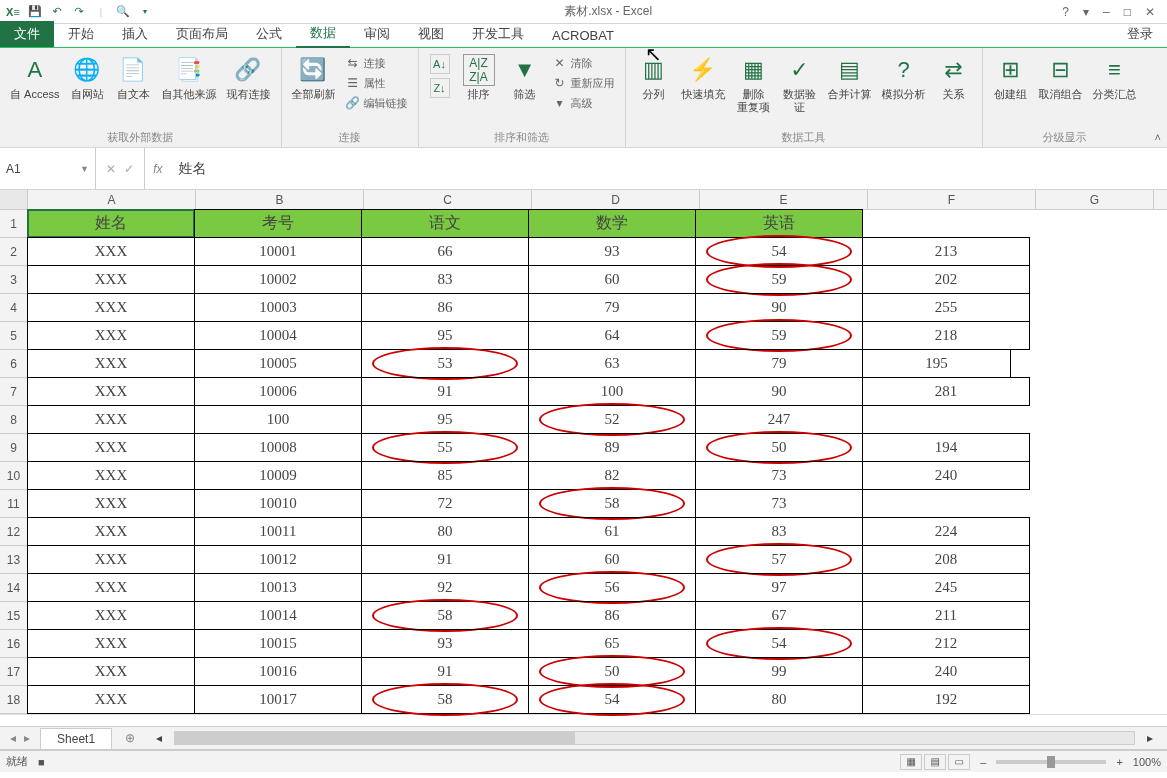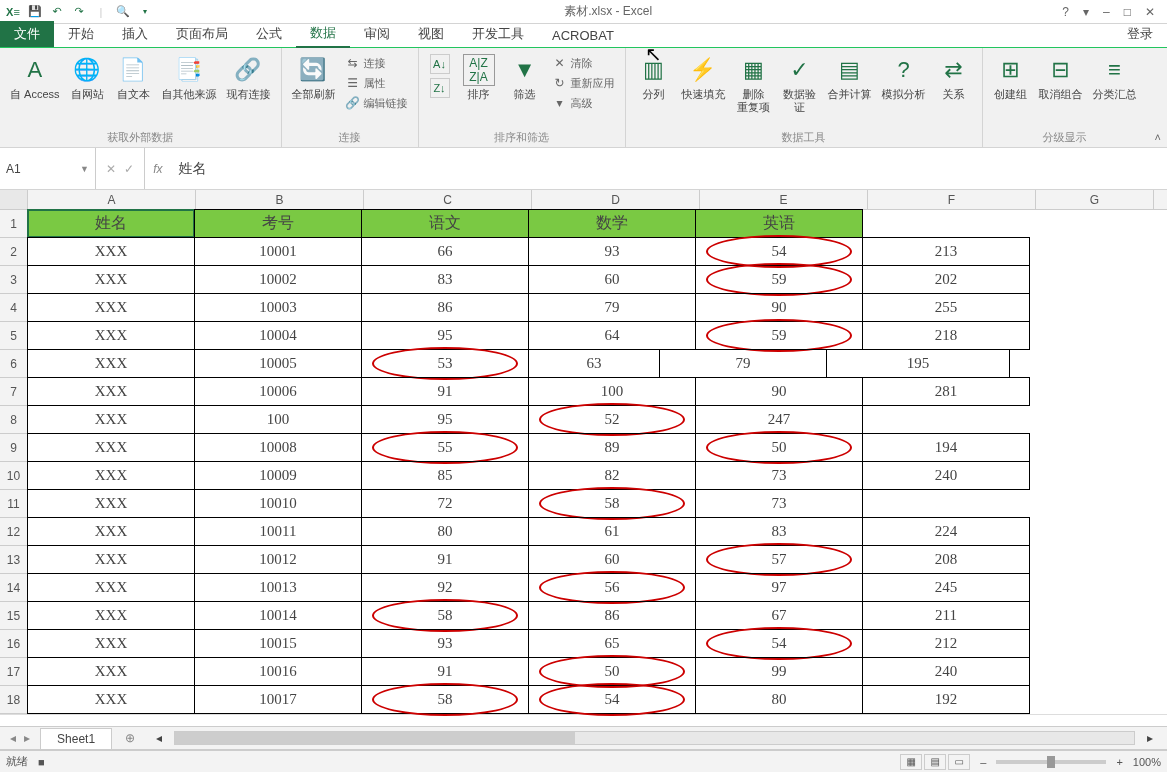--- a/index.html
+++ b/index.html
@@ -321,23 +321,23 @@
         <div class="cell bordered" style="width: 168px;">64</div>
         <div class="cell bordered" style="width: 168px;">59<div class="redcircle"></div></div>
         <div class="cell bordered" style="width: 168px;">218</div>
         <div class="cell" style="width: 118px;"></div>
       </div>
       <div class="row">
         <div class="row-h">6</div>
         <div class="cell bordered" style="width: 168px;">XXX</div>
         <div class="cell bordered" style="width: 168px;">10005</div>
         <div class="cell bordered" style="width: 168px;">53<div class="redcircle"></div></div>
-        <div class="cell bordered" style="width: 132px; font-family: Liberation Serif, serif;">63</div>
+        <div class="cell bordered" style="width: 168px; font-family: Liberation Serif, serif;">63</div>
         <div class="cell bordered" style="width: 168px;">79</div>
-        <div class="cell bordered" style="width: 184px;">195</div>
+        <div class="cell bordered" style="width: 149px;">195</div>
         <div class="cell" style="width: 118px;"></div>
       </div>
       <div class="row">
         <div class="row-h">7</div>
         <div class="cell bordered" style="width: 168px;">XXX</div>
         <div class="cell bordered" style="width: 168px;">10006</div>
         <div class="cell bordered" style="width: 168px;">91</div>
         <div class="cell bordered" style="width: 168px;">100</div>
         <div class="cell bordered" style="width: 168px;">90</div>
         <div class="cell bordered" style="width: 168px;">281</div>

